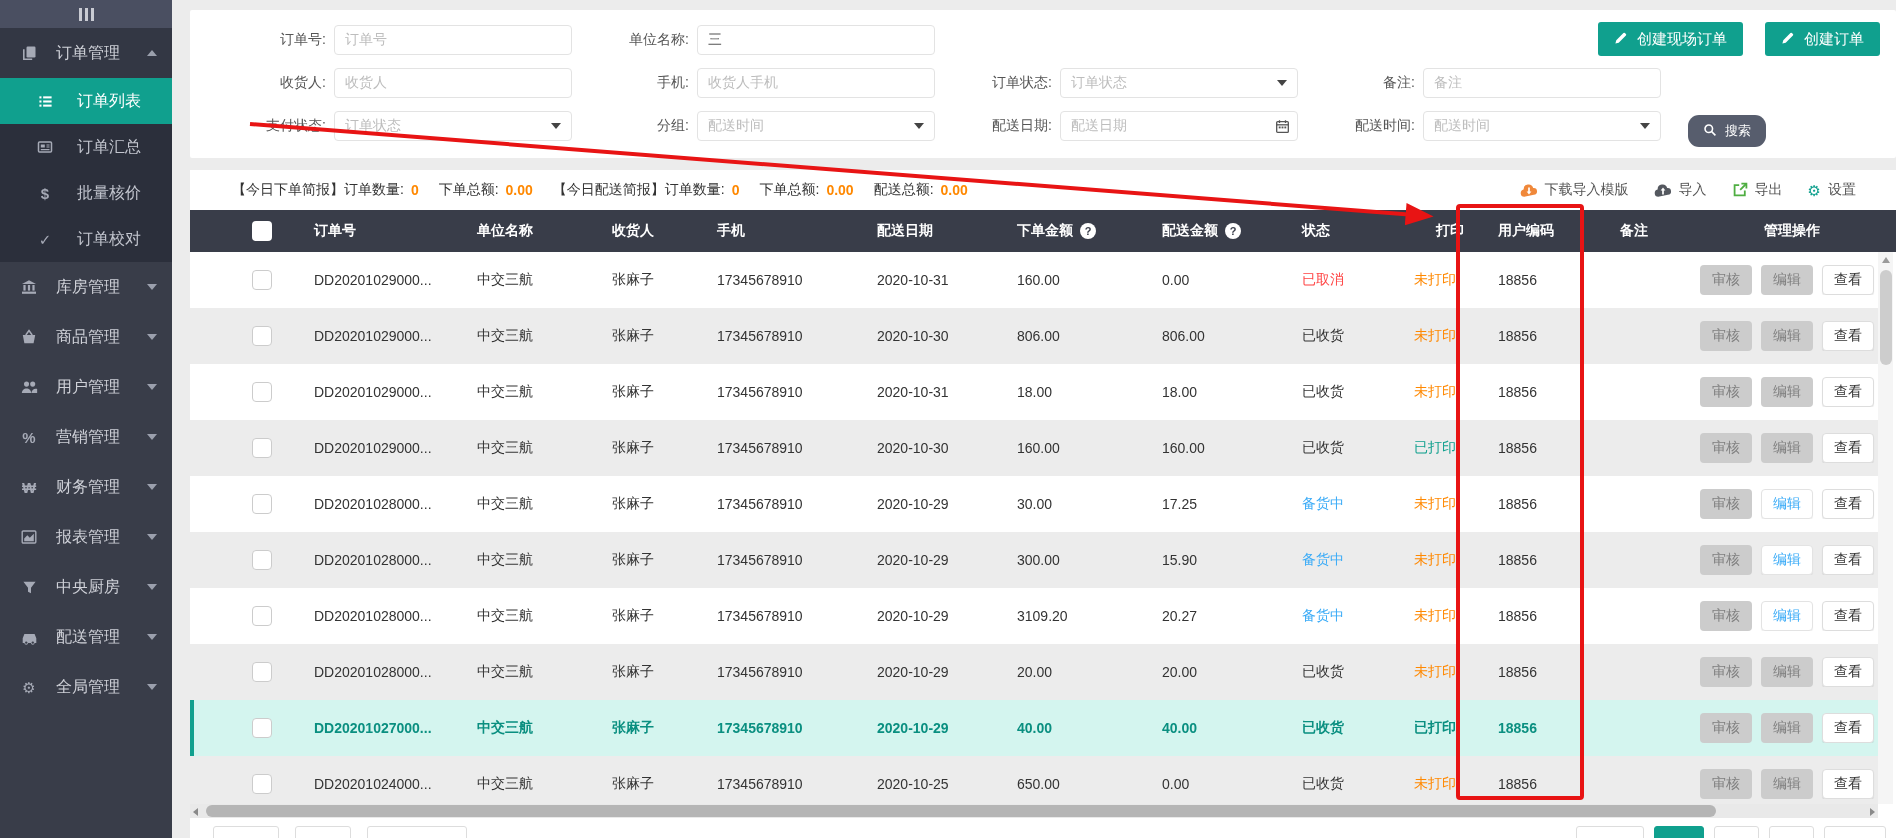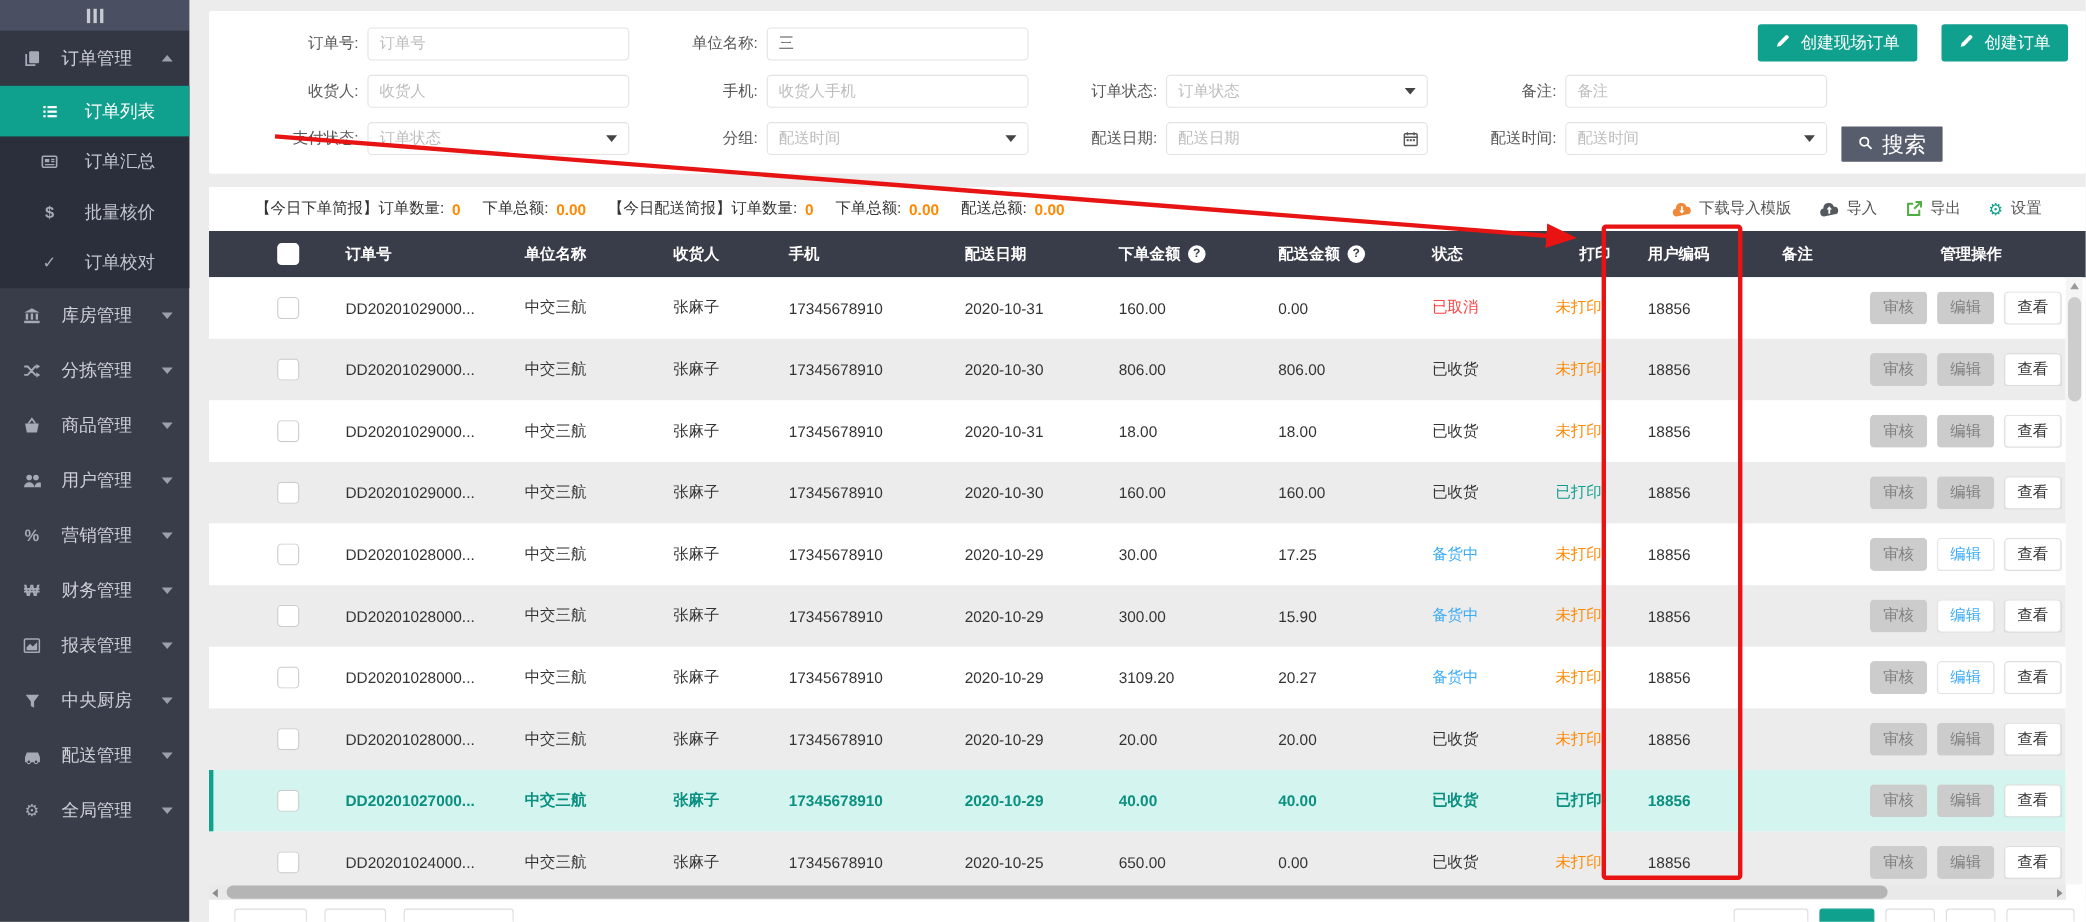--- a/index.html
+++ b/index.html
@@ -38,21 +38,21 @@
           display:flex;align-items:center;padding:0 26px 0 10px;box-sizing:border-box;background:#fff;position:relative;cursor:text;}
   .ffield.sel{cursor:pointer;}
   .ph{color:#bdbdbd;white-space:nowrap;overflow:hidden;}
   .val{color:#555;}
   .fcaret{position:absolute;right:10px;width:0;height:0;border-left:5px solid transparent;border-right:5px solid transparent;border-top:6px solid #444;}
   .fico{position:absolute;right:7px;color:#555;display:flex;}
   .create-buttons{position:absolute;top:12px;right:16px;display:flex;gap:22px;}
   .btn-teal{height:34px;background:var(--accent);color:#fff;border-radius:3px;display:flex;align-items:center;
             padding:0 16px;gap:9px;font-size:15px;cursor:pointer;border:none;}
   .btn-search{position:absolute;right:130px;bottom:11px;height:32px;background:var(--dark-button);color:#fff;
-              border-radius:1px;display:flex;align-items:center;padding:13px 15px;gap:8px;cursor:pointer;border:none;font-size:20px;}
+              border-radius:11px;display:flex;align-items:center;padding:13px 15px;gap:8px;cursor:pointer;border:none;font-size:13px;}
 
   
   .table-panel{position:absolute;left:18px;top:170px;right:0;bottom:0;background:#fff;}
   .summary{position:absolute;top:0;left:0;right:0;height:40px;display:flex;align-items:center;padding:0 40px 0 42px;box-sizing:border-box;}
   .sumseg{display:flex;align-items:center;margin-right:20px;}
   .sum-label{color:#333;}
   .sum-val{color:var(--orange);font-weight:bold;margin-left:7px;}
   .toolbar{margin-left:auto;display:flex;align-items:center;gap:25px;}
   .tb-item{display:flex;align-items:center;gap:7px;color:#555;cursor:pointer;}
   .tb-item .ticon{display:flex;align-items:center;}
@@ -186,34 +186,20 @@
             </span>
             <span class="slabel">库房管理</span>
             <span class="caret down"></span>
           </div>
         </div>
         <div class="sgroup">
           <div class="sgroup-h">
             <span class="sicon">
               <span class="sicon-svg" style="display:flex">
                 <svg viewBox="0 0 16 16" width="16" height="16">
-                  <path d="M1 4.2h3.2L11 11.8h1.4M1 11.8h3.2L11 4.2h1.4" fill="none" stroke="currentColor" stroke-width="1.7"></path>
-                  <path d="M12 1.9l3.6 2.3L12 6.5zM12 9.5l3.6 2.3L12 14.1z" fill="currentColor"></path>
-                </svg>
-              </span>
-            </span>
-            <span class="slabel">分拣管理</span>
-            <span class="caret down"></span>
-          </div>
-        </div>
-        <div class="sgroup">
-          <div class="sgroup-h">
-            <span class="sicon">
-              <span class="sicon-svg" style="display:flex">
-                <svg viewBox="0 0 16 16" width="16" height="16">
                   <path d="M1.8 6h12.4l-1.6 8.2H3.4z" fill="currentColor"></path>
                   <path d="M4.8 6L8 1.6 11.2 6" fill="none" stroke="currentColor" stroke-width="1.5"></path>
                 </svg>
               </span>
             </span>
             <span class="slabel">商品管理</span>
             <span class="caret down"></span>
           </div>
         </div>
         <div class="sgroup">

